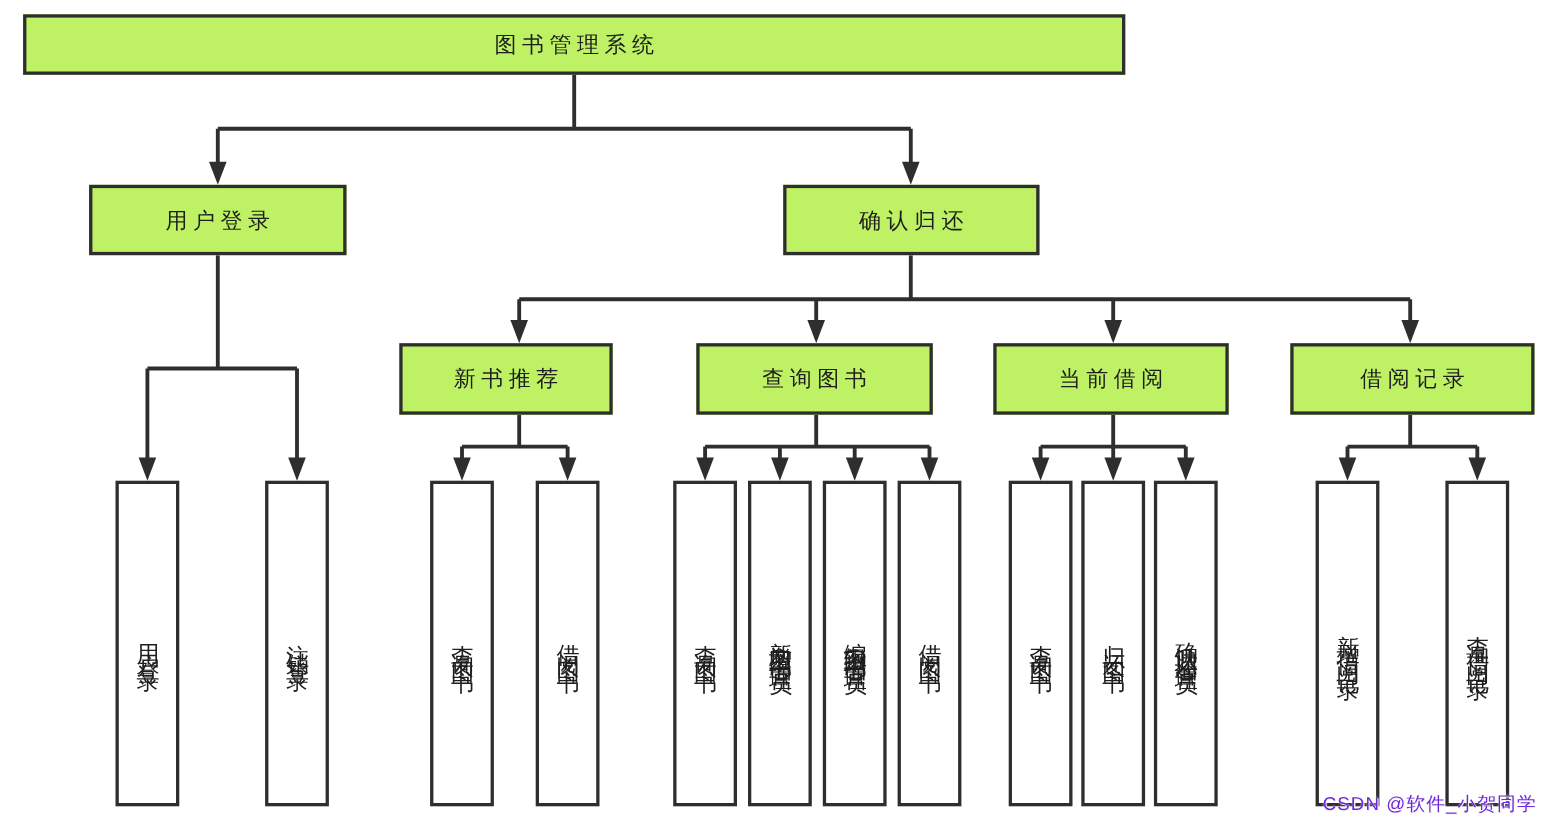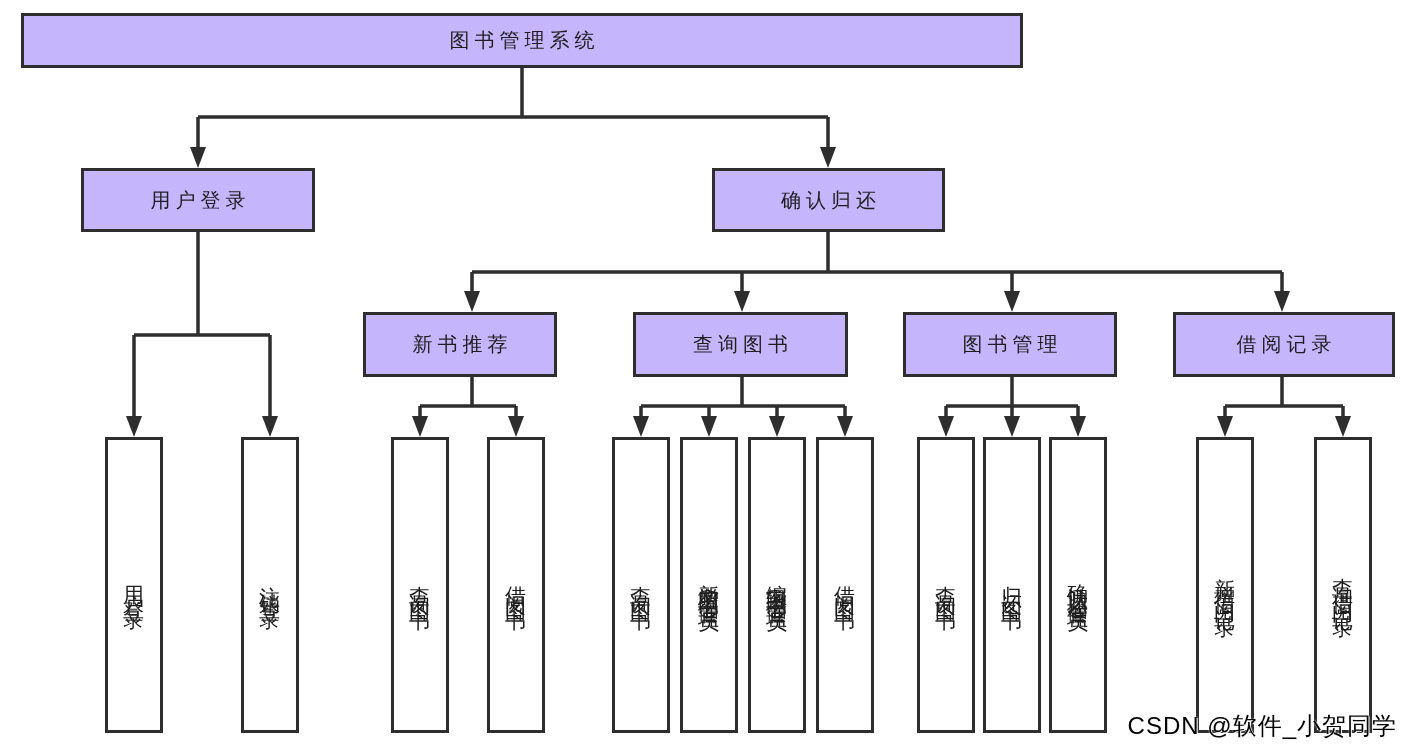--- a/index.html
+++ b/index.html
@@ -18,21 +18,21 @@
   }
   #connectors path {
     fill: none;
     stroke: #2e2e2e;
     stroke-width: 3.5;
   }
   #connectors polygon { fill: #2e2e2e; }
   .hbox {
     position: absolute;
     box-sizing: border-box;
-    background: #c4b5fd;
+    background: #bef264;
     border: 3px solid #2e2e2e;
     display: flex;
     align-items: center;
     justify-content: center;
     font-size: 20px;
     letter-spacing: 5px;
     color: #1e1e1e;
     text-indent: 5px; 
     white-space: nowrap;
   }
@@ -48,22 +48,22 @@
     text-orientation: mixed;
     font-size: 21px;
     letter-spacing: 8px;
     color: #1e1e1e;
     line-height: 1;
   }
   #watermark {
     position: absolute;
     right: 8px;
     bottom: 5px;
-    font-size: 24px;
-    color: #000000;
+    font-size: 17px;
+    color: #6d28d9;
     letter-spacing: 1px;
     text-shadow: 0 0 2px #ffffff, 1px 1px 0 #f2f2f2;
     white-space: nowrap;
   }
 </style>
 </head>
 <body>
 
 <div id="canvas">
 
@@ -103,21 +103,21 @@
     <polygon points="1335,416 1351,416 1343,437"></polygon>
   </svg>
 
   <div class="hbox" style="left:21px; top:13px; width:1002px; height:55px;">图书管理系统</div>
 
   <div class="hbox" style="left:81px; top:168px; width:234px; height:64px;">用户登录</div>
   <div class="hbox" style="left:712px; top:168px; width:233px; height:64px;">确认归还</div>
 
   <div class="hbox" style="left:363px; top:312px; width:194px; height:65px;">新书推荐</div>
   <div class="hbox" style="left:633px; top:312px; width:215px; height:65px;">查询图书</div>
-  <div class="hbox" style="left:903px; top:312px; width:214px; height:65px;">图书管理</div>
+  <div class="hbox" style="left:903px; top:312px; width:214px; height:65px;">当前借阅</div>
   <div class="hbox" style="left:1173px; top:312px; width:222px; height:65px;">借阅记录</div>
 
   <div class="vbox" style="left:105px; top:437px; width:58px; height:296px;">用户登录</div>
   <div class="vbox" style="left:241px; top:437px; width:58px; height:296px;">注销登录</div>
 
   <div class="vbox" style="left:391px; top:437px; width:58px; height:296px;">查询图书</div>
   <div class="vbox" style="left:487px; top:437px; width:58px; height:296px;">借阅图书</div>
 
   <div class="vbox" style="left:612px; top:437px; width:58px; height:296px;">查询图书</div>
   <div class="vbox" style="left:680px; top:437px; width:58px; height:296px; letter-spacing:4px;">新增图书（管理员）</div>

